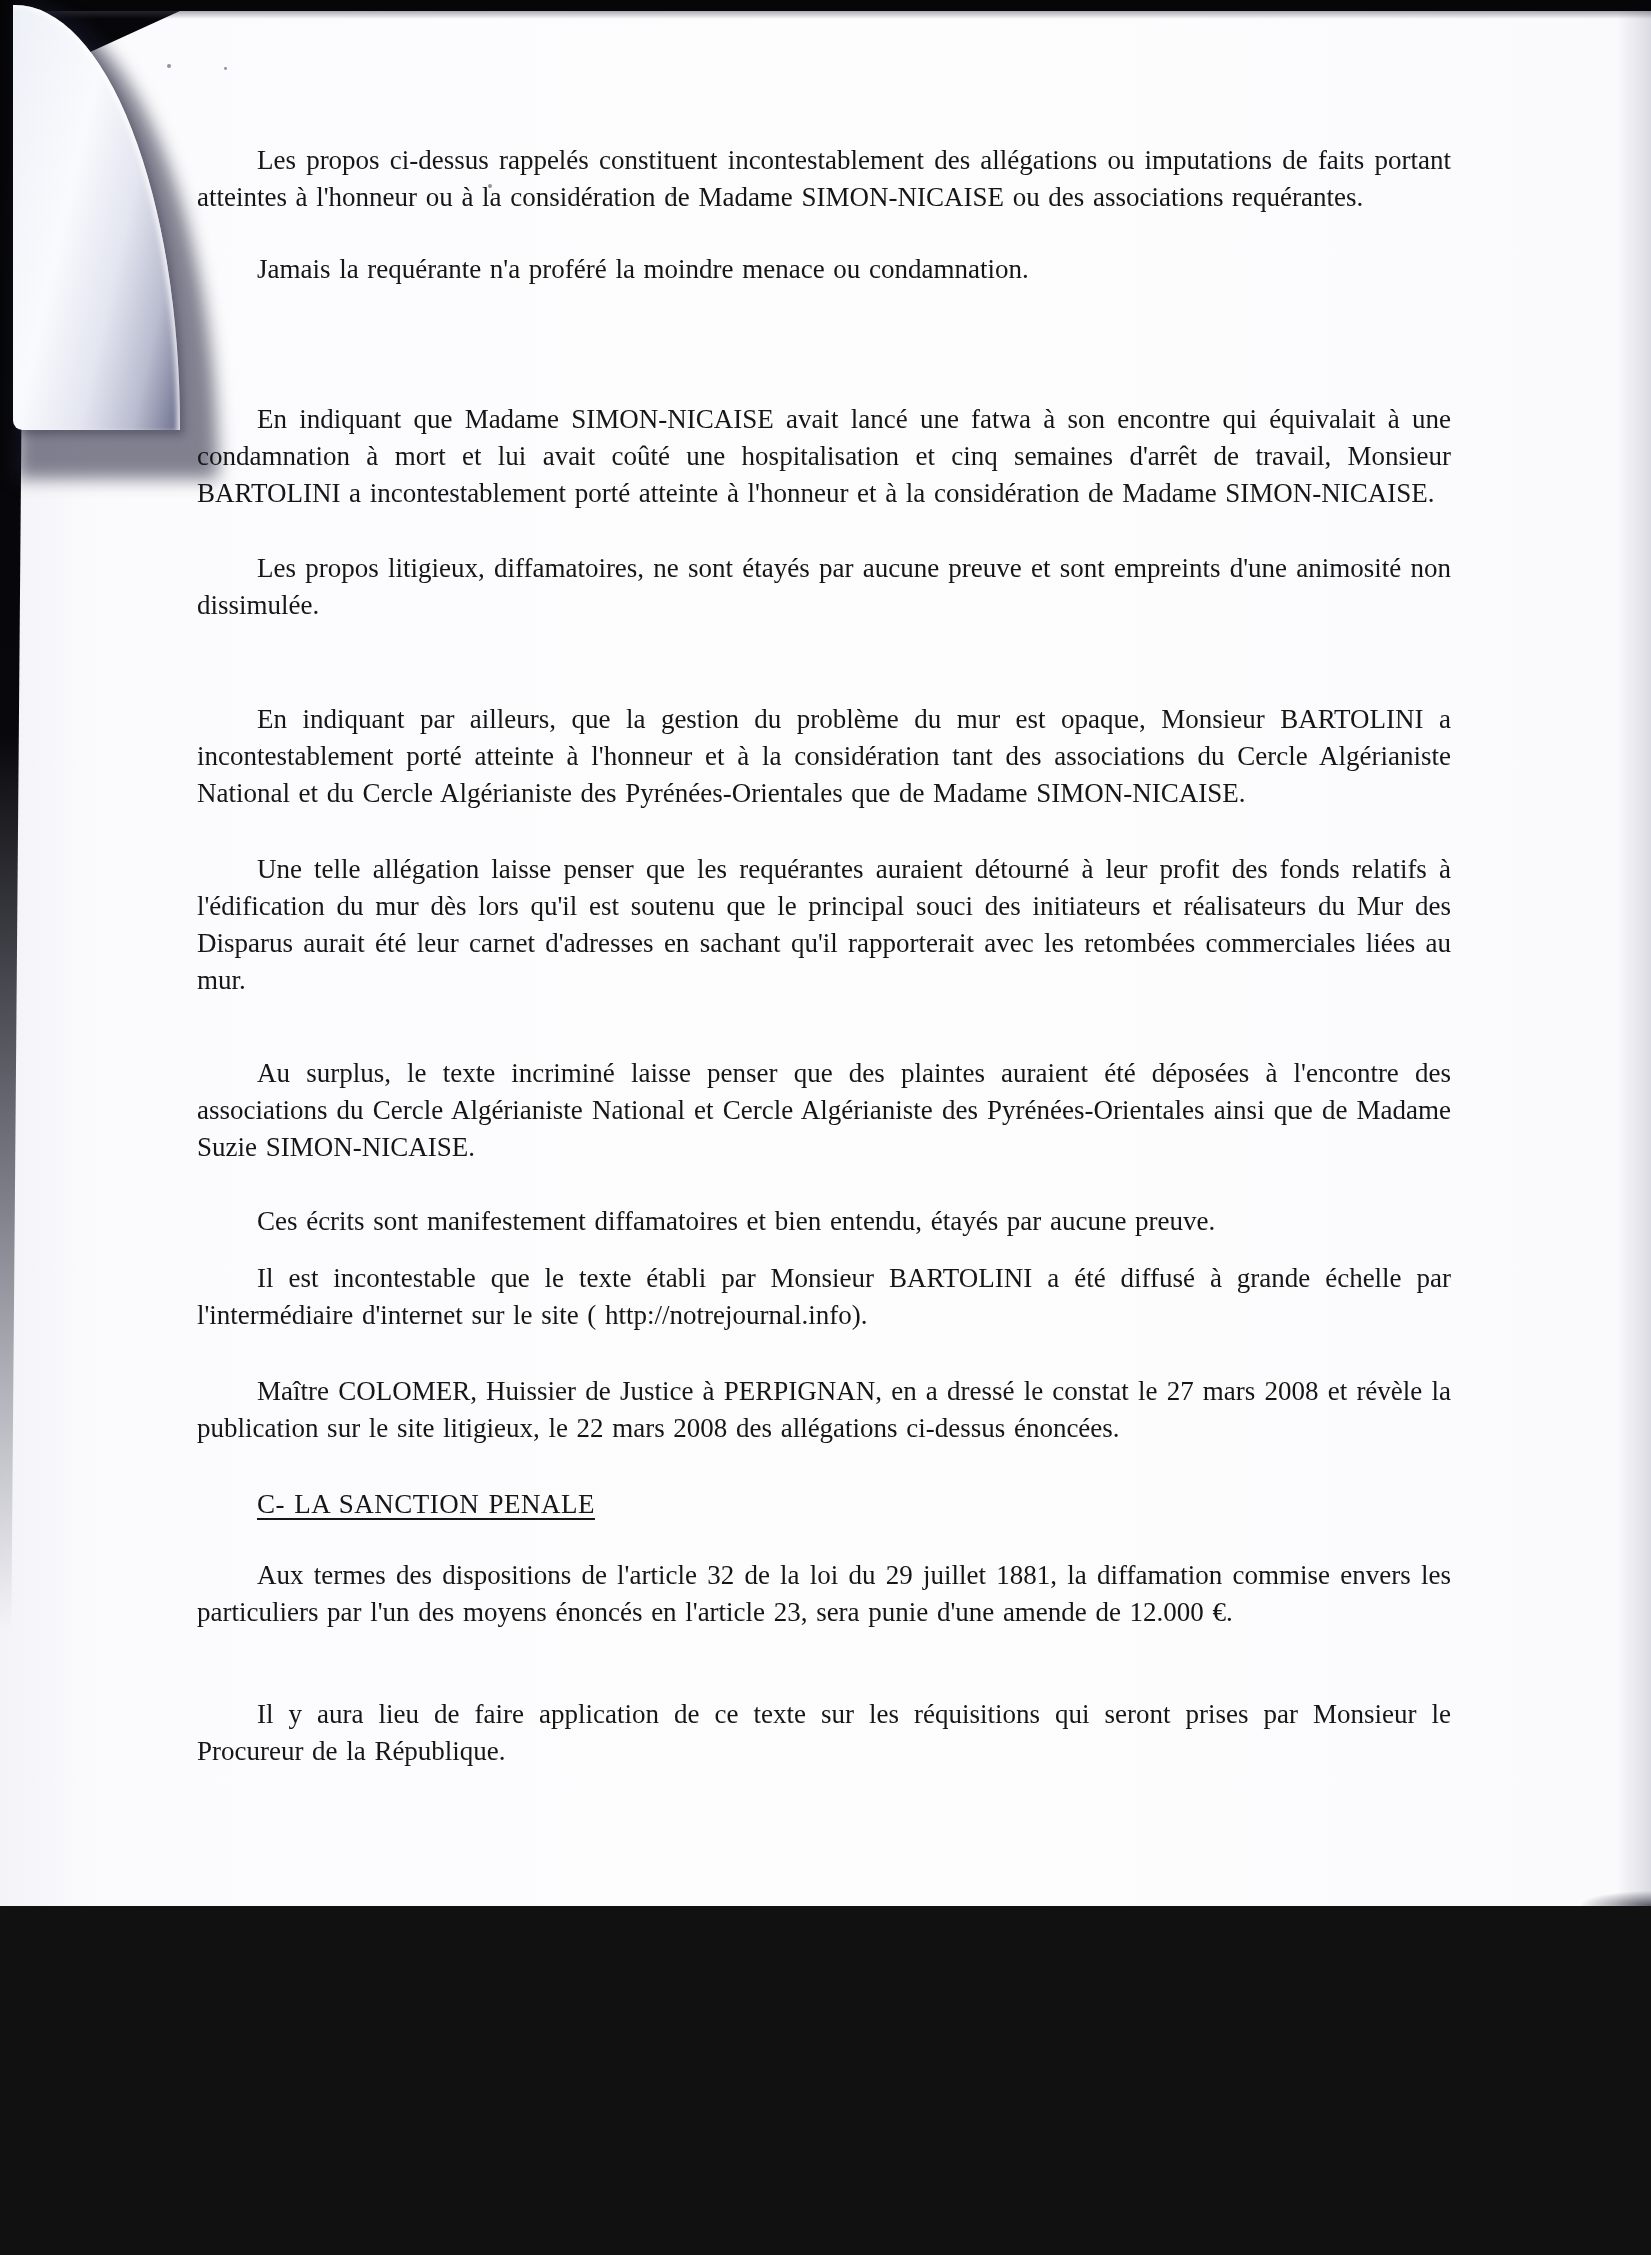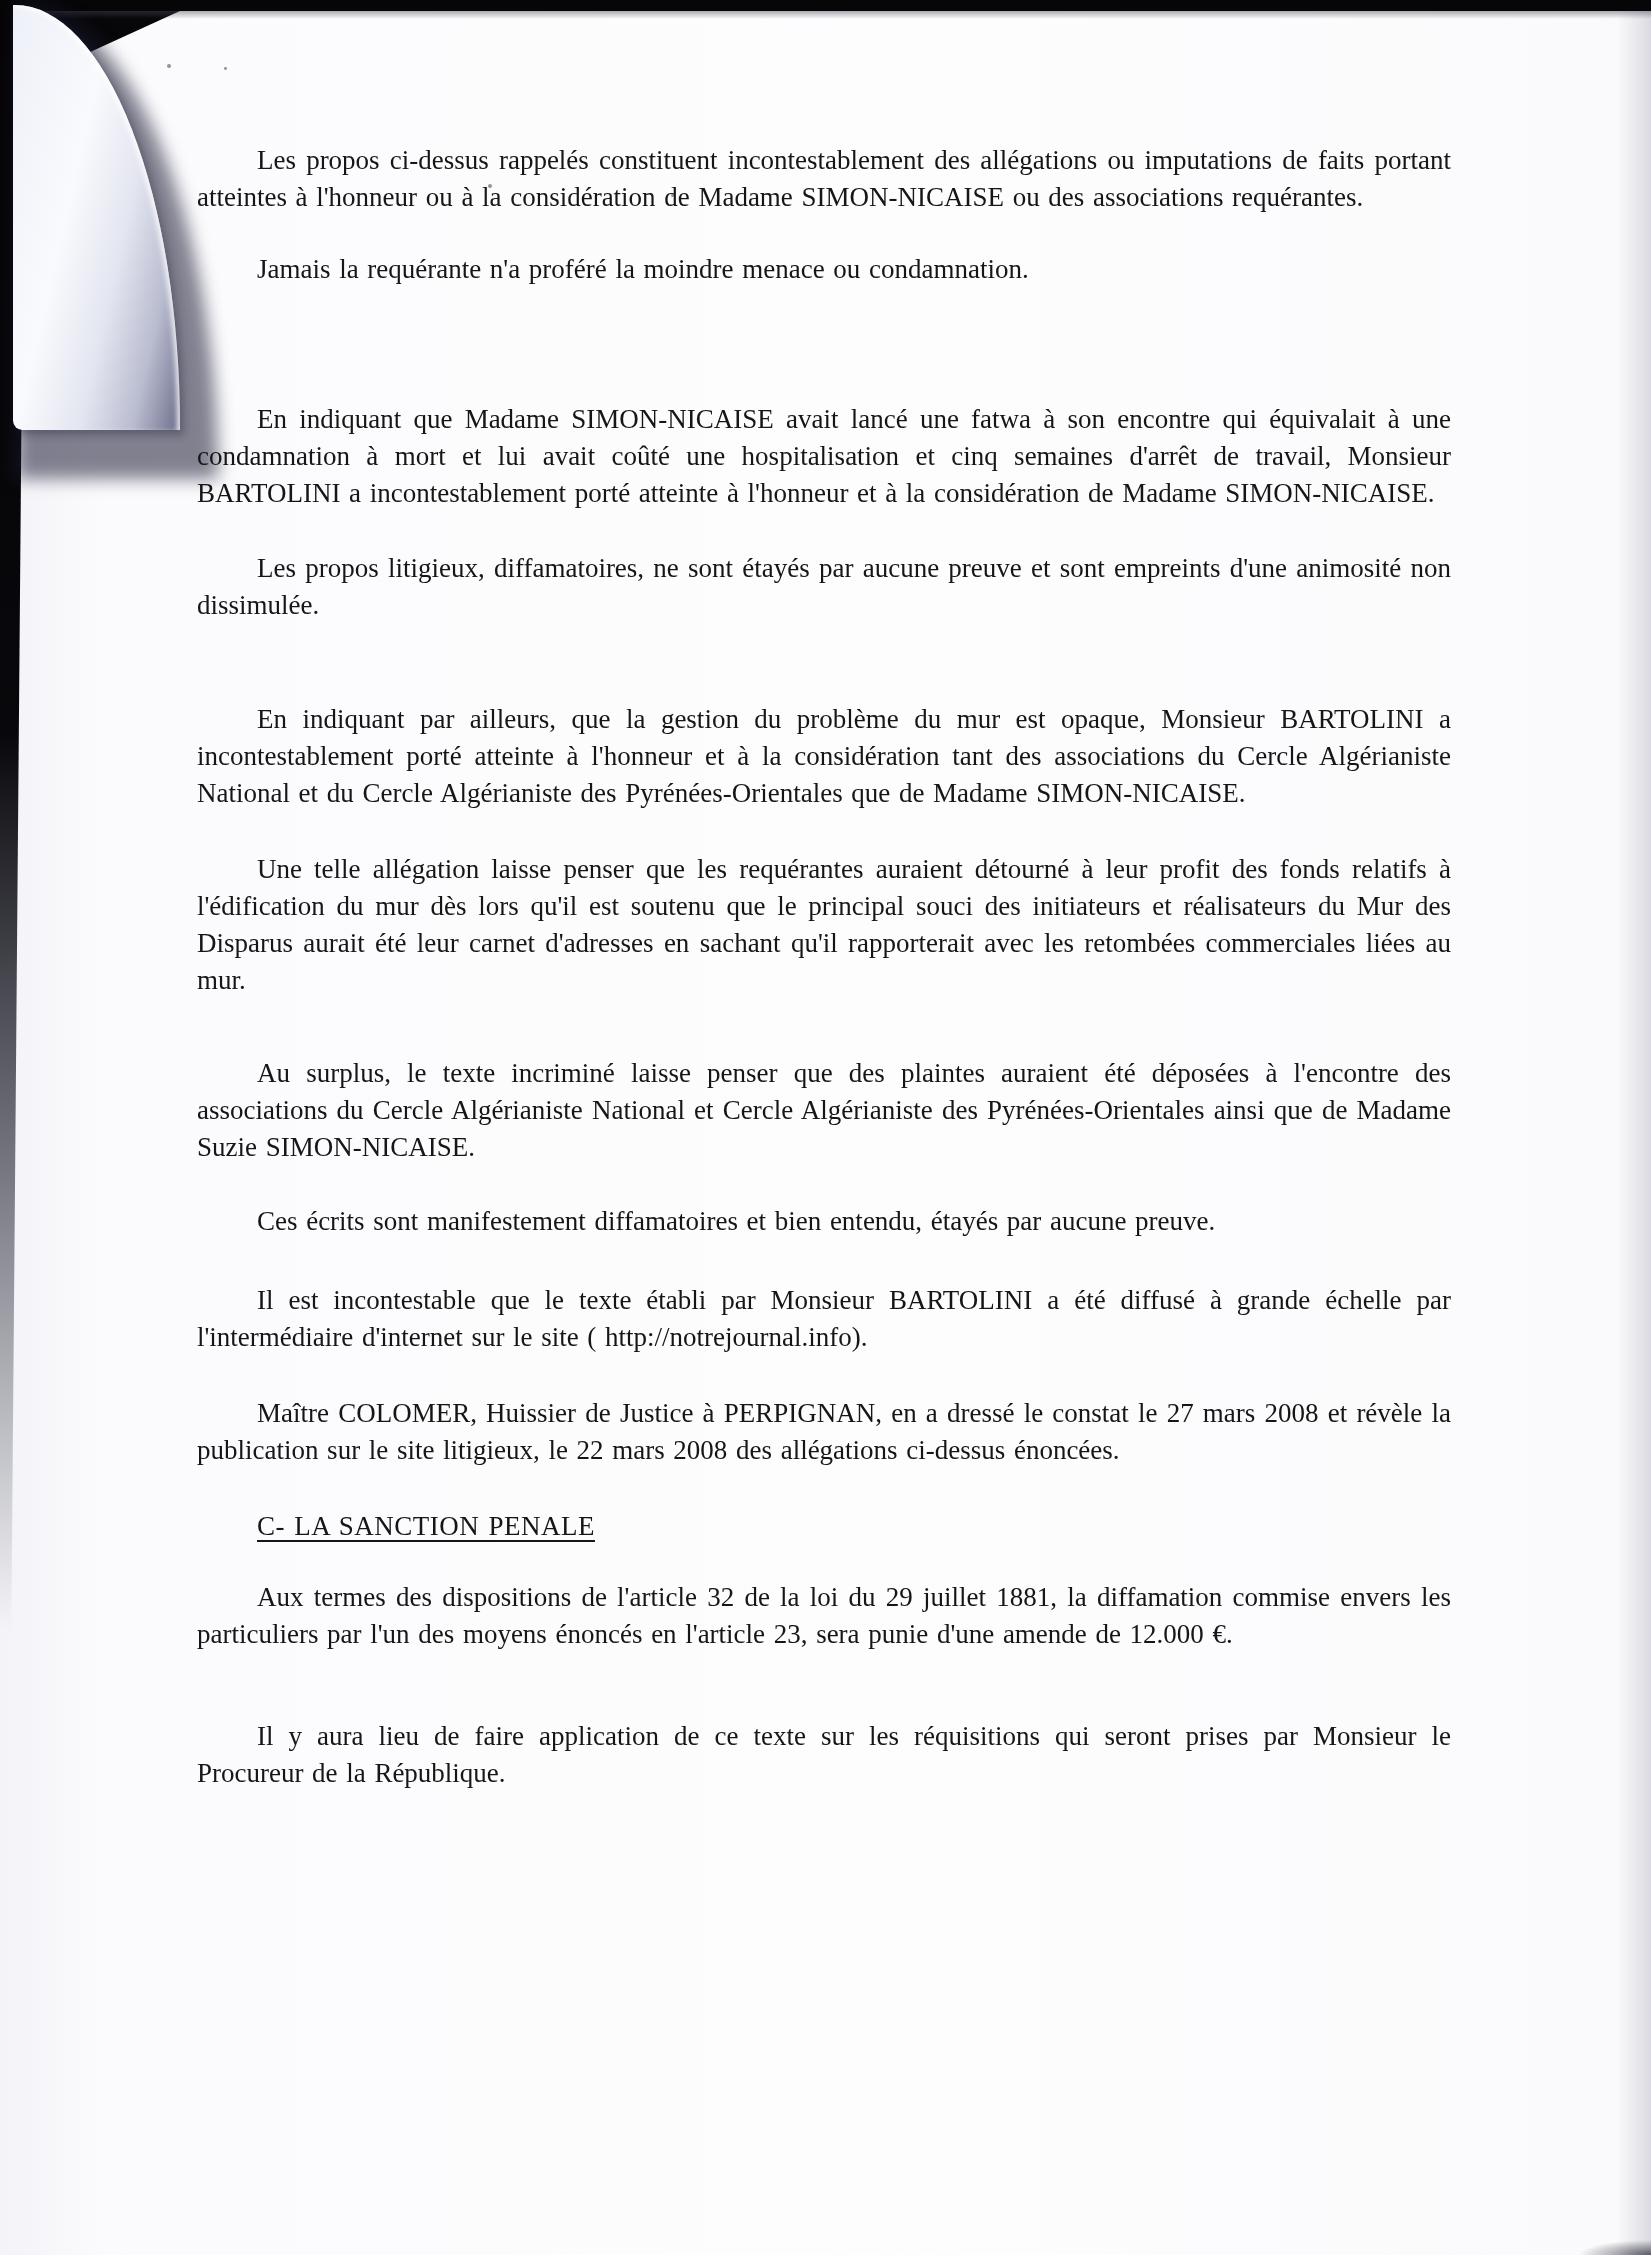--- a/index.html
+++ b/index.html
@@ -3,21 +3,21 @@
 <meta charset="utf-8">
 <style>
   html, body {
     margin: 0;
     padding: 0;
     background: #111;
   }
   .scan {
     position: relative;
     width: 1652px;
-    height: 2255px;
+    height: 1906px;
     overflow: hidden;
     background: linear-gradient(90deg, #f3f3f8 0%, #fbfbfd 6%, #fdfdfe 55%, #fafafc 100%);
     font-family: "Liberation Serif", "DejaVu Serif", serif;
   }
 
   
   .top-strip {
     position: absolute;
     top: 0; left: 0;
     width: 100%; height: 10.7px;
@@ -142,21 +142,21 @@
 
   <div class="text-block">
     <p style="margin-top:0">Les propos ci-dessus rappelés constituent incontestablement des allégations ou imputations de faits portant atteintes à l'honneur ou à la considération de Madame SIMON-NICAISE ou des associations requérantes.</p>
     <p style="margin-top:35px">Jamais la requérante n'a proféré la moindre menace ou condamnation.</p>
     <p style="margin-top:113px">En indiquant que Madame SIMON-NICAISE avait lancé une fatwa à son encontre qui équivalait à une condamnation à mort et lui avait coûté une hospitalisation et cinq semaines d'arrêt de travail, Monsieur BARTOLINI a incontestablement porté atteinte à l'honneur et à la considération de Madame SIMON-NICAISE.</p>
     <p style="margin-top:38px">Les propos litigieux, diffamatoires, ne sont étayés par aucune preuve et sont empreints d'une animosité non dissimulée.</p>
     <p style="margin-top:77px">En indiquant par ailleurs, que la gestion du problème du mur est opaque, Monsieur BARTOLINI a incontestablement porté atteinte à l'honneur et à la considération tant des associations du Cercle Algérianiste National et du Cercle Algérianiste des Pyrénées-Orientales que de Madame SIMON-NICAISE.</p>
     <p style="margin-top:39px">Une telle allégation laisse penser que les requérantes auraient détourné à leur profit des fonds relatifs à l'édification du mur dès lors qu'il est soutenu que le principal souci des initiateurs et réalisateurs du Mur des Disparus aurait été leur carnet d'adresses en sachant qu'il rapporterait avec les retombées commerciales liées au mur.</p>
     <p style="margin-top:56px">Au surplus, le texte incriminé laisse penser que des plaintes auraient été déposées à l'encontre des associations du Cercle Algérianiste National et Cercle Algérianiste des Pyrénées-Orientales ainsi que de Madame Suzie SIMON-NICAISE.</p>
     <p style="margin-top:37px">Ces écrits sont manifestement diffamatoires et bien entendu, étayés par aucune preuve.</p>
-    <p style="margin-top:42px">Il est incontestable que le texte établi par Monsieur BARTOLINI a été diffusé à grande échelle par l'intermédiaire d'internet sur le site ( http://notrejournal.info).</p>
+    <p style="margin-top:20px">Il est incontestable que le texte établi par Monsieur BARTOLINI a été diffusé à grande échelle par l'intermédiaire d'internet sur le site ( http://notrejournal.info).</p>
     <p style="margin-top:39px">Maître COLOMER, Huissier de Justice à PERPIGNAN, en a dressé le constat le 27 mars 2008 et révèle la publication sur le site litigieux, le 22 mars 2008 des allégations ci-dessus énoncées.</p>
     <p style="margin-top:39px" class="heading">C- LA SANCTION PENALE</p>
     <p style="margin-top:34px">Aux termes des dispositions de l'article 32 de la loi du 29 juillet 1881, la diffamation commise envers les particuliers par l'un des moyens énoncés en l'article 23, sera punie d'une amende de 12.000 €.</p>
     <p style="margin-top:65px">Il y aura lieu de faire application de ce texte sur les réquisitions qui seront prises par Monsieur le Procureur de la République.</p>
   </div>
 
 </div>
 
 
 </body></html>

